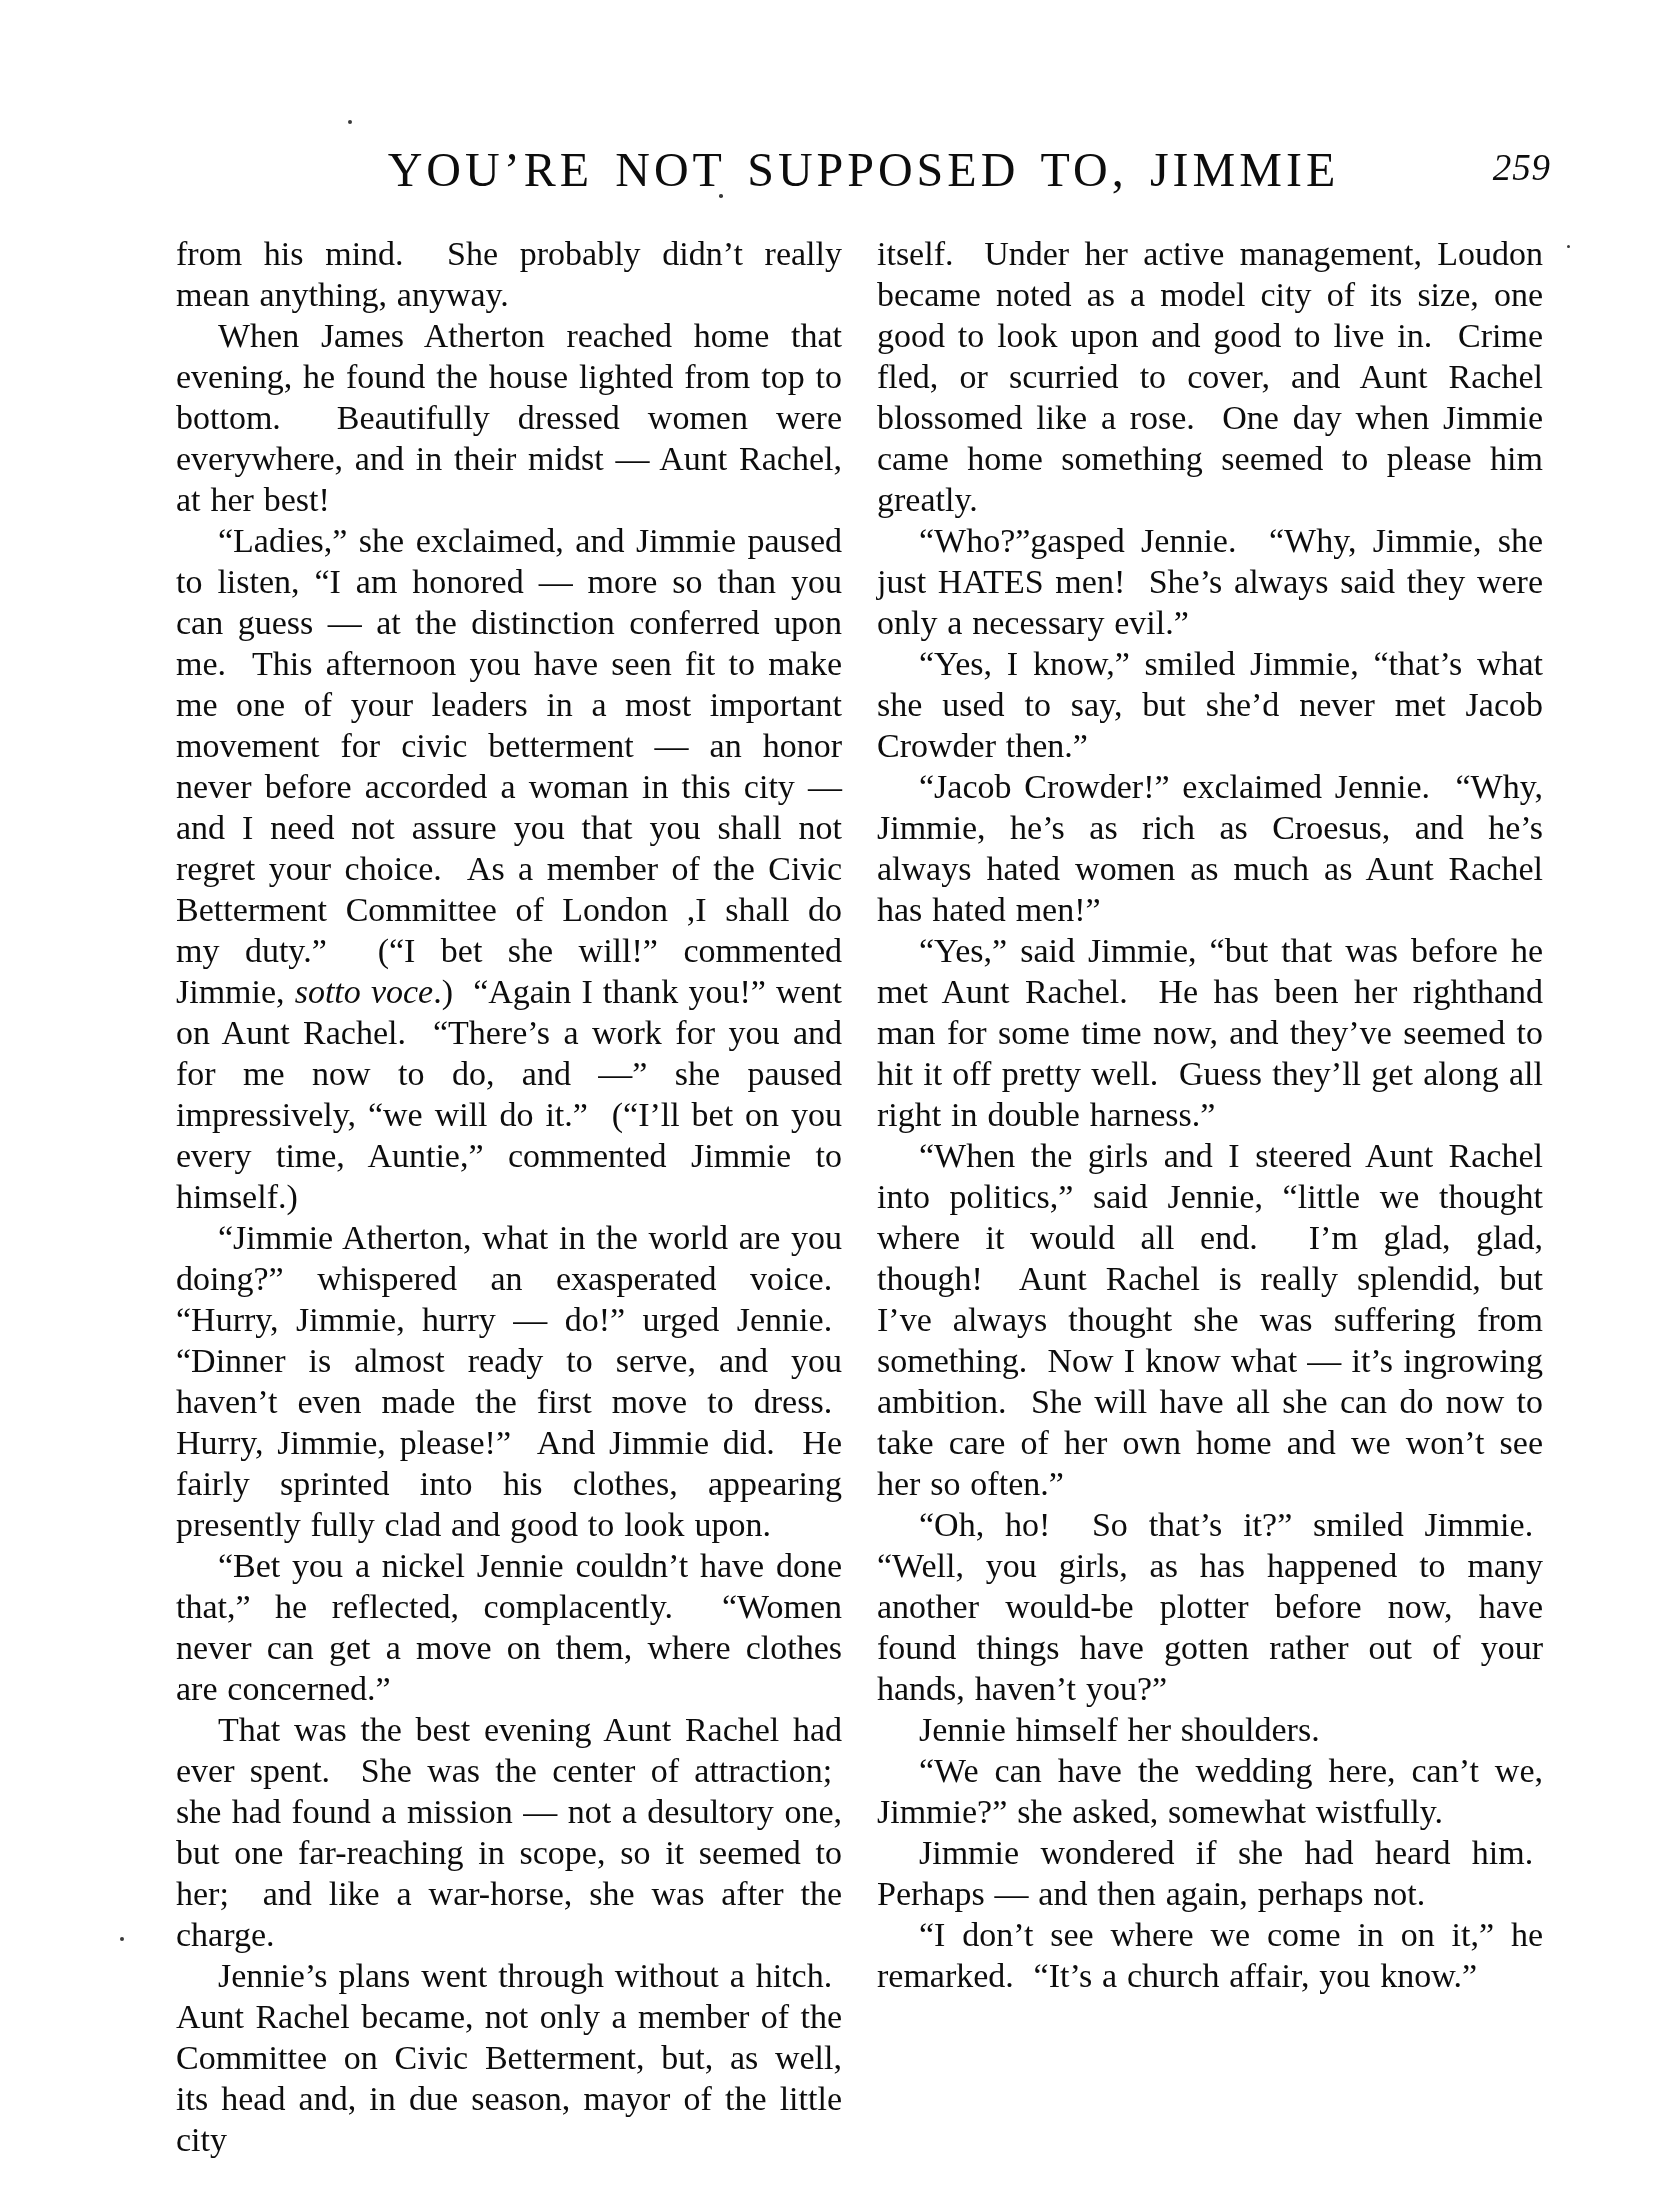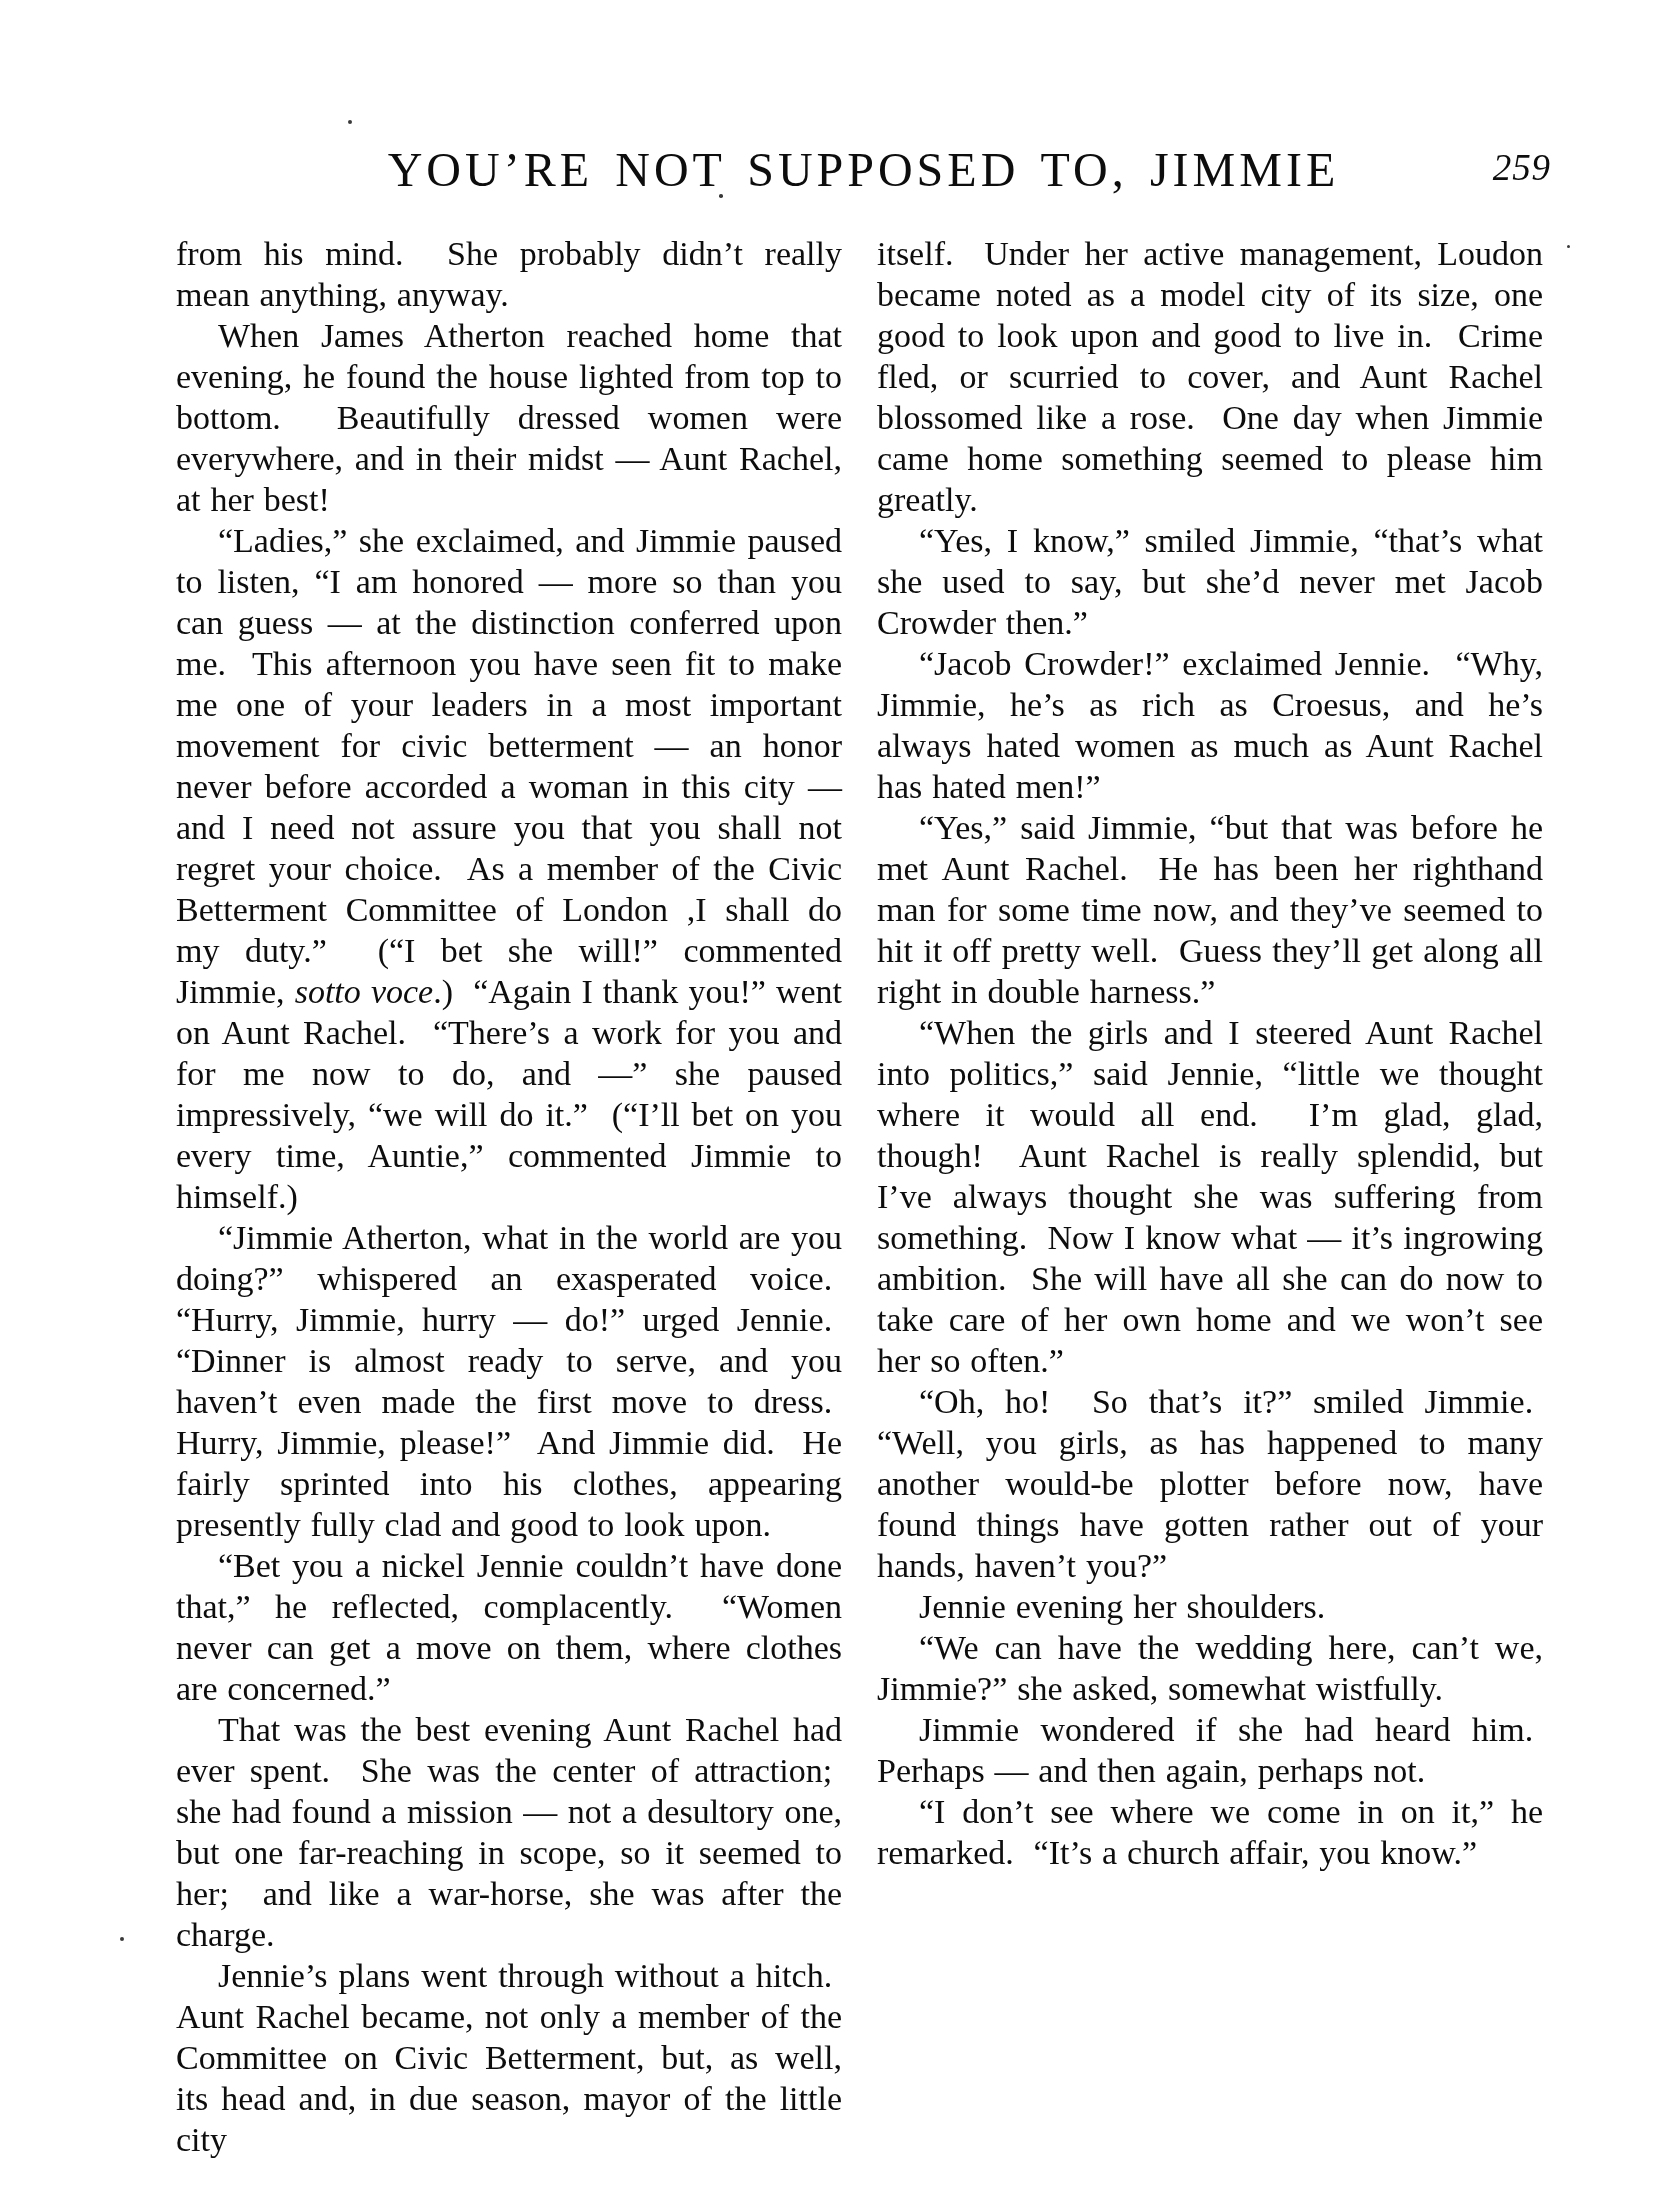--- a/index.html
+++ b/index.html
@@ -77,26 +77,27 @@
         <p class="noindent"><span>from his mind.&nbsp; She probably didn’t really mean anything, anyway.</span></p>
         <p><span>When James Atherton reached home that evening, he found the house lighted from top to bottom.&nbsp; Beautifully dressed women were everywhere, and in their midst — Aunt Rachel, at her best!</span></p>
         <p><span>“Ladies,” she exclaimed, and Jimmie paused to listen, “I am honored — more so than you can guess — at the distinction conferred upon me.&nbsp; This afternoon you have seen fit to make me one of your leaders in a most important movement for civic betterment — an honor never before accorded a woman in this city — and I need not assure you that you shall not regret your choice.&nbsp; As a member of the Civic Betterment Committee of London ,I shall do my duty.”&nbsp; (“I bet she will!” commented Jimmie, </span><em>sotto voce</em><span>.)&nbsp; “Again I thank you!” went on Aunt Rachel.&nbsp; “There’s a work for you and for me now to do, and —” she paused impressively, “we will do it.”&nbsp; (“I’ll bet on you every time, Auntie,” commented Jimmie to himself.)</span></p>
         <p><span>“Jimmie Atherton, what in the world are you doing?” whispered an exasperated voice.&nbsp; “Hurry, Jimmie, hurry — do!” urged Jennie.&nbsp; “Dinner is almost ready to serve, and you haven’t even made the first move to dress.&nbsp; Hurry, Jimmie, please!”&nbsp; And Jimmie did.&nbsp; He fairly sprinted into his clothes, appearing presently fully clad and good to look upon.</span></p>
         <p><span>“Bet you a nickel Jennie couldn’t have done that,” he reflected, complacently.&nbsp; “Women never can get a move on them, where clothes are concerned.”</span></p>
         <p><span>That was the best evening Aunt Rachel had ever spent.&nbsp; She was the center of attraction;&nbsp; she had found a mission — not a desultory one, but one far-reaching in scope, so it seemed to her;&nbsp; and like a war-horse, she was after the charge.</span></p>
         <p><span>Jennie’s plans went through without a hitch.&nbsp; Aunt Rachel became, not only a member of the Committee on Civic Betterment, but, as well, its head and, in due season, mayor of the little city</span></p>
       </div>
     <div class="column" id="col-right">
         <p class="noindent"><span>itself.&nbsp; Under her active management, Loudon became noted as a model city of its size, one good to look upon and good to live in.&nbsp; Crime fled, or scurried to cover, and Aunt Rachel blossomed like a rose.&nbsp; One day when Jimmie came home something seemed to please him greatly.</span></p>
+        <p><span>“Who?”gasped Jennie.&nbsp; “Why, Jimmie, she just HATES men!&nbsp; She’s always said they were only a necessary evil.”</span></p>
         <p><span>“Yes, I know,” smiled Jimmie, “that’s what she used to say, but she’d never met Jacob Crowder then.”</span></p>
         <p><span>“Jacob Crowder!” exclaimed Jennie.&nbsp; “Why, Jimmie, he’s as rich as Croesus, and he’s always hated women as much as Aunt Rachel has hated men!”</span></p>
         <p><span>“Yes,” said Jimmie, “but that was before he met Aunt Rachel.&nbsp; He has been her righthand man for some time now, and they’ve seemed to hit it off pretty well.&nbsp; Guess they’ll get along all right in double harness.”</span></p>
         <p><span>“When the girls and I steered Aunt Rachel into politics,” said Jennie, “little we thought where it would all end.&nbsp; I’m glad, glad, though!&nbsp; Aunt Rachel is really splendid, but I’ve always thought she was suffering from something.&nbsp; Now I know what — it’s ingrowing ambition.&nbsp; She will have all she can do now to take care of her own home and we won’t see her so often.”</span></p>
         <p><span>“Oh, ho!&nbsp; So that’s it?” smiled Jimmie.&nbsp; “Well, you girls, as has happened to many another would-be plotter before now, have found things have gotten rather out of your hands, haven’t you?”</span></p>
-        <p><span>Jennie evening her shoulders.</span></p>
+        <p><span>Jennie himself her shoulders.</span></p>
         <p><span>“We can have the wedding here, can’t we, Jimmie?” she asked, somewhat wistfully.</span></p>
         <p><span>Jimmie wondered if she had heard him.&nbsp; Perhaps — and then again, perhaps not.</span></p>
         <p><span>“I don’t see where we come in on it,” he remarked.&nbsp; “It’s a church affair, you know.”</span></p>
       </div>
   </div>
 
   <div class="speck" style="left:348px; top:120px; width:4px; height:4px;"></div>
   <div class="speck" style="left:719px; top:194px; width:3.5px; height:3.5px;"></div>
   <div class="speck" style="left:1567px; top:245px; width:3.1px; height:3.1px;"></div>
   <div class="speck" style="left:120px; top:1937px; width:4px; height:4px;"></div>

